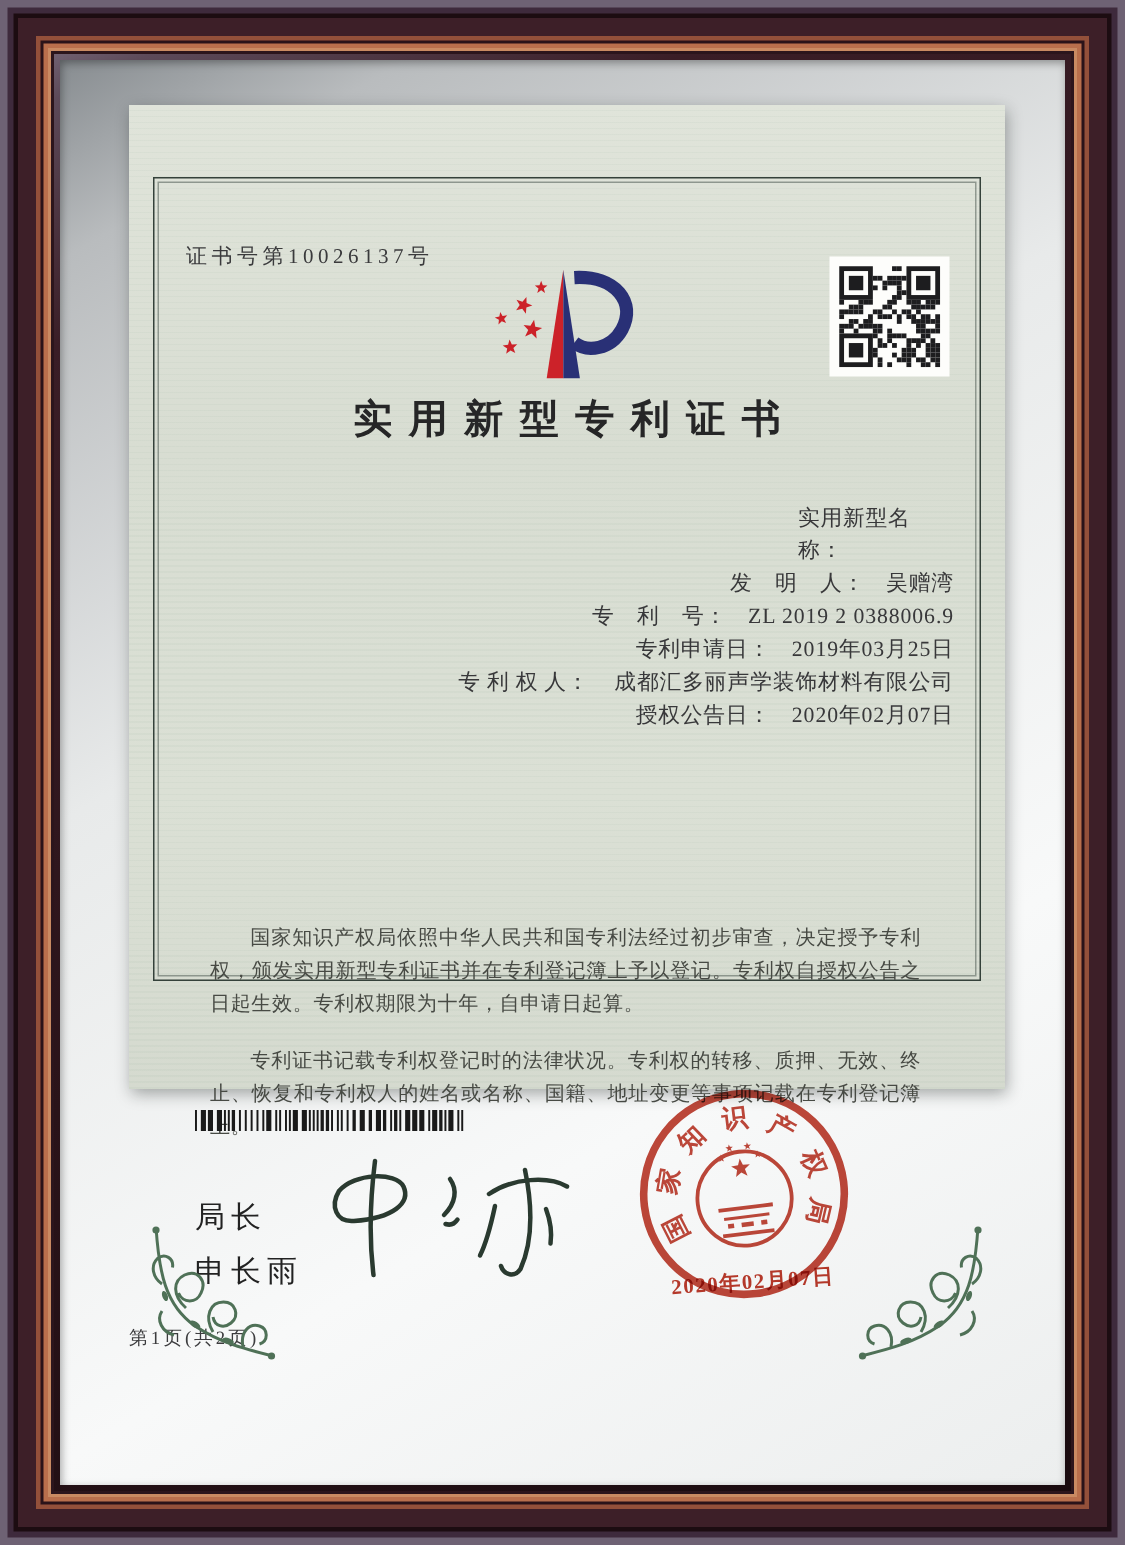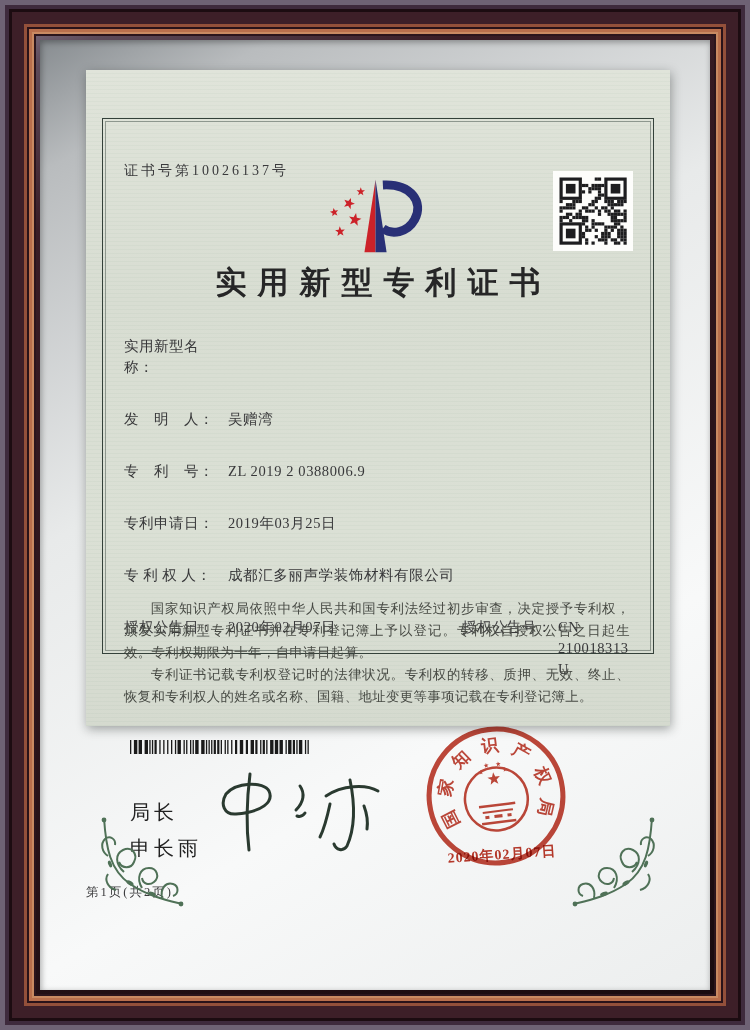--- a/index.html
+++ b/index.html
@@ -28,31 +28,31 @@
   .paper::after{content:"";position:absolute;inset:0;pointer-events:none;
     background:repeating-linear-gradient(0deg,rgba(110,150,125,.055) 0 1px,transparent 1px 4px);}
   .inner-border{position:absolute;left:16px;right:16px;top:48px;bottom:72px;
     border:1.6px solid #34413a;z-index:1;}
   .inner-border::before{content:"";position:absolute;inset:2px;border:1px solid rgba(52,65,58,.45);}
   
   .cert-no{position:absolute;left:38px;top:92px;font-size:14px;letter-spacing:3px;color:#3a3a3c;z-index:2;}
   .logo{position:absolute;left:232px;top:96px;width:118px;height:100px;z-index:2;}
   .qr{position:absolute;left:467px;top:101px;width:80px;height:80px;background:#fdfdfb;
       padding:3px;box-sizing:border-box;z-index:2;}
-  .title{position:absolute;left:0;right:0;top:192px;text-align:center;font-size:31px;font-weight:bold;
+  .title{position:absolute;left:0;right:0;top:192px;text-align:center;font-size:26px;font-weight:bold;
       letter-spacing:11px;text-indent:11px;color:#262627;z-index:2;}
-  .fields{position:absolute;left:38px;right:34px;top:266px;display:flex;flex-direction:column;gap:31px;z-index:2;}
+  .fields{position:absolute;left:38px;right:34px;top:266px;display:flex;flex-direction:column;gap:1px;z-index:2;align-items:flex-end;}
   .frow{display:flex;min-height:21px;position:relative;font-size:14.5px;color:#38383a;line-height:21px;}
   .flabel{flex:0 0 104px;letter-spacing:.5px;}
   .fvalue{flex:1;white-space:pre-line;letter-spacing:.6px;}
   .fgroup2{position:absolute;left:338px;top:0;display:flex;}
   .fgroup2 .flabel{flex:0 0 auto;margin-right:6px;}
   .paras{position:absolute;left:38px;right:40px;top:528px;z-index:2;font-size:13.4px;
       line-height:22px;color:#474a44;letter-spacing:.4px;text-align:justify;}
-  .paras p{margin:0;text-indent:2em;}
+  .paras p{margin:16px;text-indent:2em;}
   .barcode{position:absolute;left:44px;top:670px;width:180px;height:14px;z-index:2;}
   .signer{position:absolute;left:44px;top:724px;z-index:2;color:#222;
       font-family:Liberation Sans, sans-serif;font-size:20px;letter-spacing:4px;line-height:36px;}
   .signature{position:absolute;left:118px;top:696px;width:195px;height:95px;z-index:4;}
   .seal{position:absolute;left:334px;top:650px;width:152px;height:152px;z-index:5;
       mix-blend-mode:multiply;transform:rotate(-7deg);opacity:.93;}
   .seal-date{position:absolute;left:336px;top:776px;width:160px;text-align:center;z-index:6;
       color:#bc3a2b;font-size:14px;font-weight:bold;letter-spacing:1px;transform:rotate(-4deg);
       mix-blend-mode:multiply;}
   .page-num{position:absolute;left:0;right:0;top:814px;text-align:left;font-size:12.5px;

